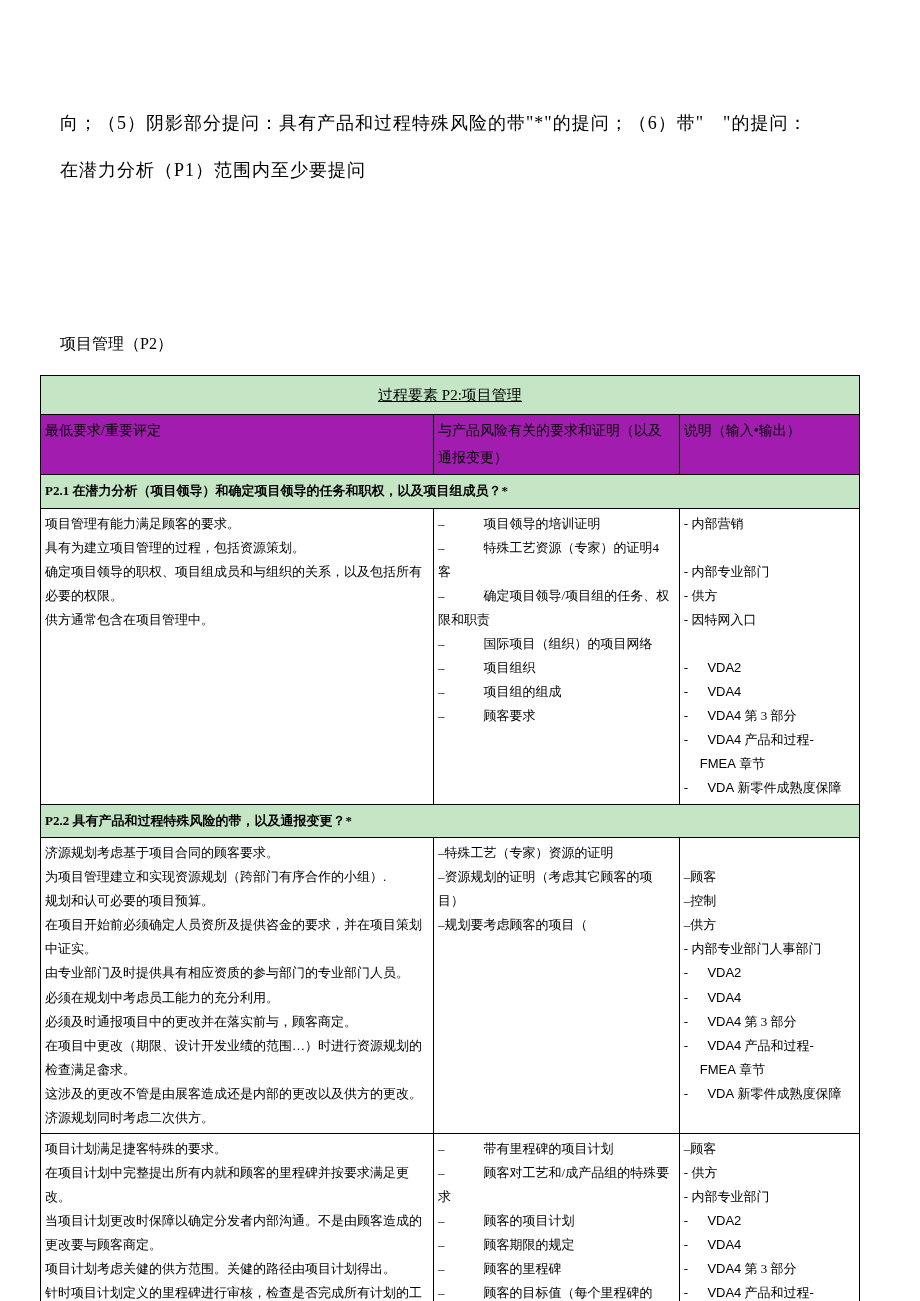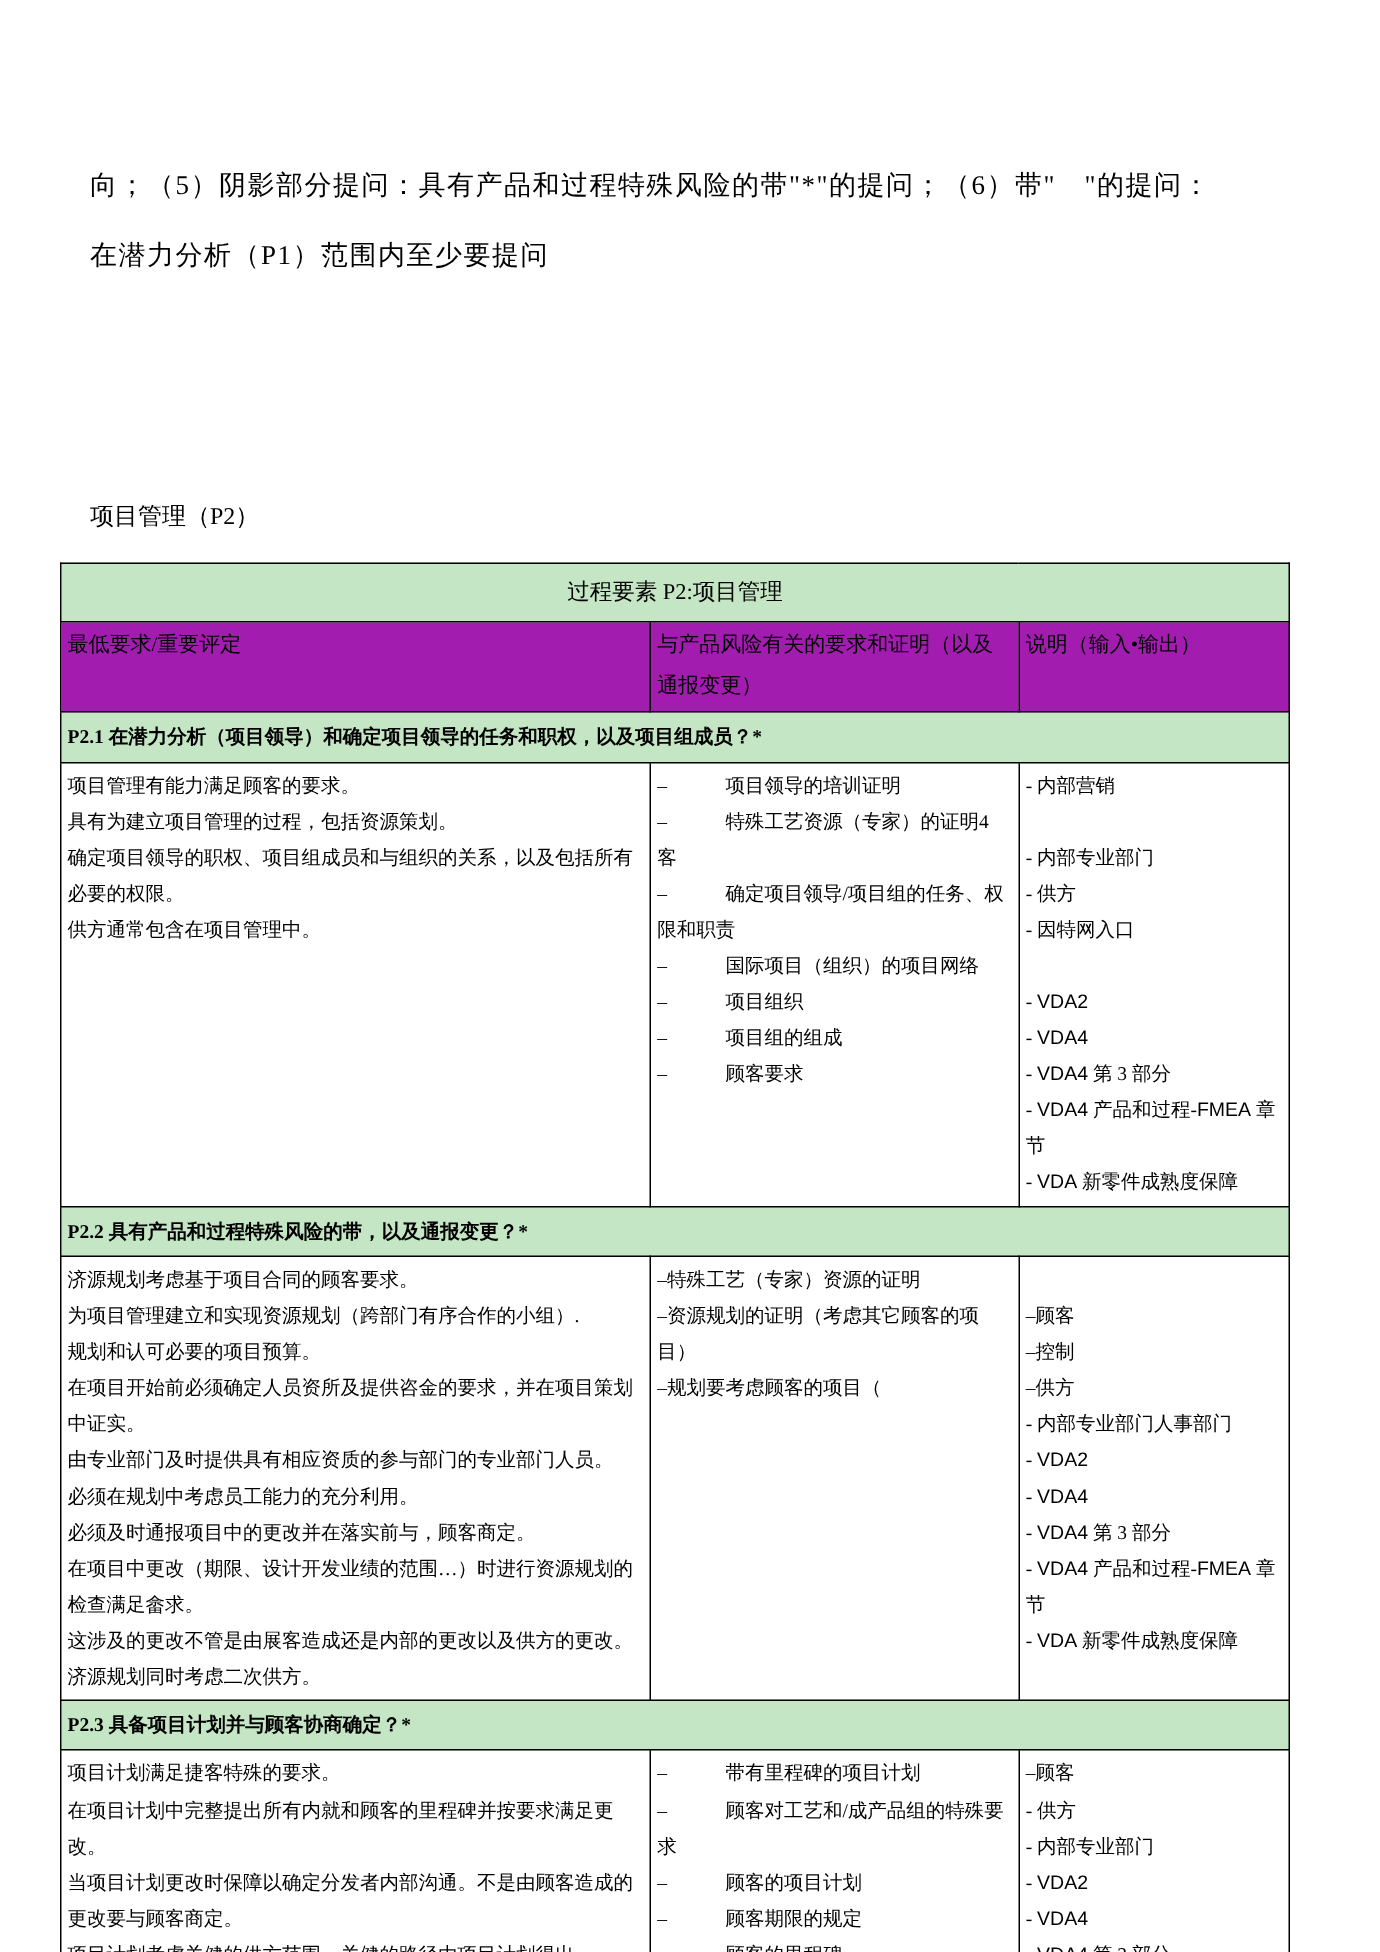--- a/index.html
+++ b/index.html
@@ -35,40 +35,41 @@
       padding: 3px 4px;
       line-height: 1.9;
       text-align: left;
       font-weight: normal;
     }
     .title-row td {
       background: #c5e6c5;
       text-align: center;
       font-size: 15px;
       padding: 5px;
+      text-decoration: underline;
     }
     .header-row td {
       background: #a21caf;
       font-size: 14px;
       font-family: Liberation Serif, serif;
     }
     .section-row td {
       background: #c5e6c5;
       font-weight: bold;
       font-size: 13px;
       padding: 4px 4px;
     }
     .col1 { width: 48%; }
     .col2 { width: 30%; }
     .col3 { width: 22%; }
     .content-row td {
       line-height: 1.85;
       font-size: 13px;
     }
-    .latin { font-family: Arial, sans-serif; }
+    .latin { font-family: Arial, sans-serif; margin-left: 16px; }
   </style>
 </head>
 <body>
 
 <div class="intro-text">
   <span>向；（5）阴影部分提问：具有产品和过程特殊风险的带"*"的提问；（6）带"　"的提问：</span><br>
   <span>在潜力分析（P1）范围内至少要提问</span>
 </div>
 
 <div class="section-title">
@@ -102,22 +103,19 @@
 
   <tr class="section-row">
     <td colspan="3">P2.2 具有产品和过程特殊风险的带，以及通报变更？*</td>
   </tr>
   <tr class="content-row">
     <td>济源规划考虑基于项目合同的顾客要求。<br>为项目管理建立和实现资源规划（跨部门有序合作的小组）.<br>规划和认可必要的项目预算。<br>在项目开始前必须确定人员资所及提供咨金的要求，并在项目策划中证实。<br>由专业部门及时提供具有相应资质的参与部门的专业部门人员。<br>必须在规划中考虑员工能力的充分利用。<br>必须及时通报项目中的更改并在落实前与，顾客商定。<br>在项目中更改（期限、设计开发业绩的范围…）时进行资源规划的检查满足畲求。<br>这涉及的更改不管是由展客造成还是内部的更改以及供方的更改。<br>济源规划同时考虑二次供方。</td>
     <td>–特殊工艺（专家）资源的证明<br>–资源规划的证明（考虑其它顾客的项目）<br>–规划要考虑顾客的项目（</td>
     <td>&nbsp;<br>–顾客<br>–控制<br>–供方<br>- 内部专业部门人事部门<br>- <span class="latin">VDA2</span><br>- <span class="latin">VDA4</span><br>- <span class="latin">VDA4</span> 第 3 部分<br>- <span class="latin">VDA4</span> 产品和过程-<span class="latin">FMEA</span> 章节<br>- <span class="latin">VDA</span> 新零件成熟度保障</td>
   </tr>
 
-  <tr class="section-row">
-    <td colspan="3">P2.3 具备项目计划并与顾客协商确定？*</td>
-  </tr>
   <tr class="content-row">
     <td>项目计划满足捷客特殊的要求。<br>在项目计划中完整提出所有内就和顾客的里程碑并按要求满足更改。<br>当项目计划更改时保障以确定分发者内部沟通。不是由顾客造成的更改要与顾客商定。<br>项目计划考虑关健的供方范围。关健的路径由项目计划得出。<br>针时项目计划定义的里程碑进行审核，检查是否完成所有计划的工作以及达到要求的成熟度。</td>
     <td>–　　　带有里程碑的项目计划<br>–　　　顾客对工艺和/成产品组的特殊要求<br>–　　　顾客的项目计划<br>–　　　顾客期限的规定<br>–　　　顾客的里程碑<br>–　　　顾客的目标值（每个里程碑的</td>
     <td>–顾客<br>- 供方<br>- 内部专业部门<br>- <span class="latin">VDA2</span><br>- <span class="latin">VDA4</span><br>- <span class="latin">VDA4</span> 第 3 部分<br>- <span class="latin">VDA4</span> 产品和过程-<span class="latin">FMEA</span> 章</td>
   </tr>
 </tbody>
   </table>
 
 </body></html>

